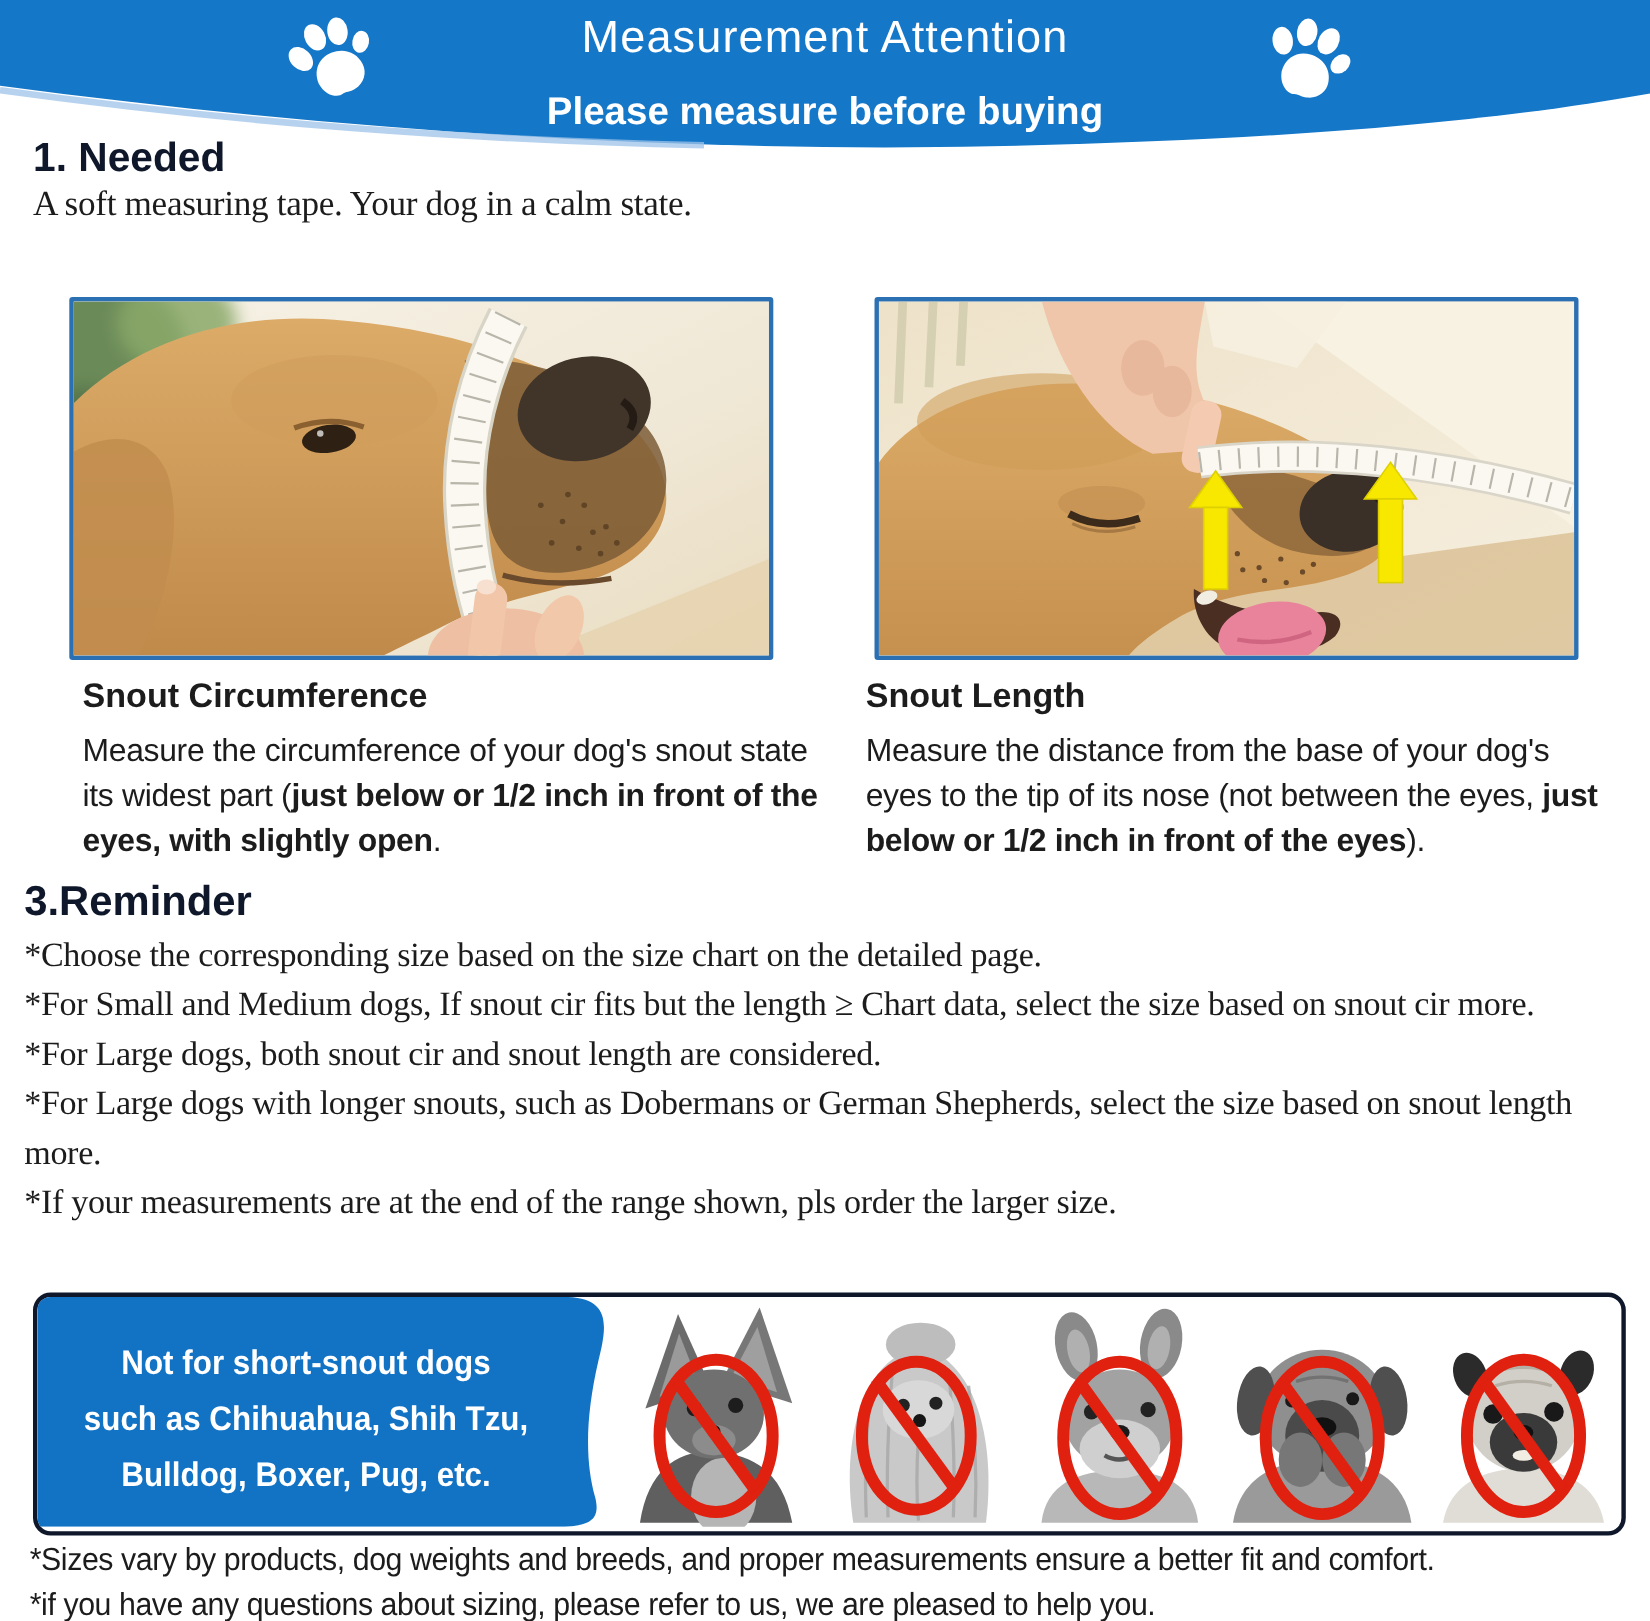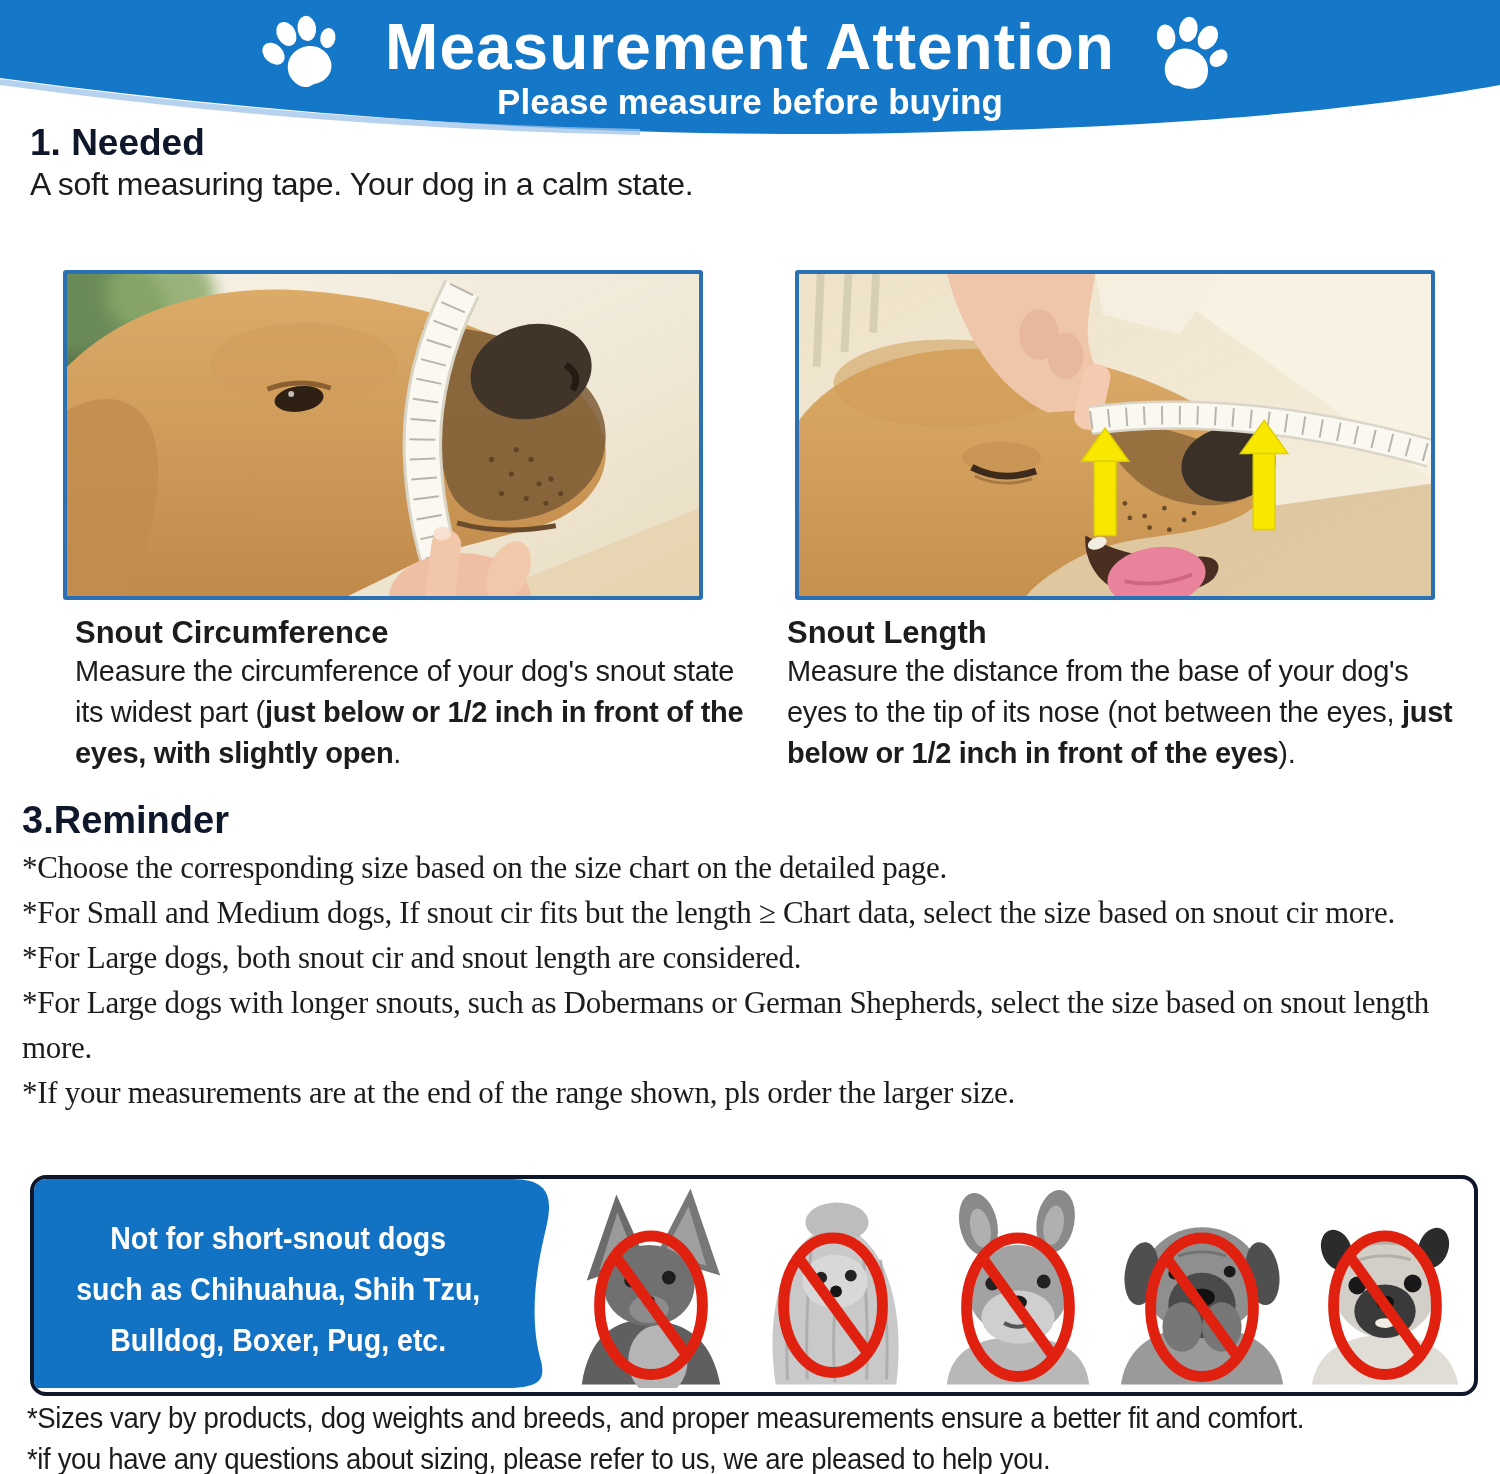--- a/index.html
+++ b/index.html
@@ -2,43 +2,43 @@
 <html><head>
 <meta charset="utf-8">
 <style>
   html,body{margin:0;padding:0;}
   .page{position:relative;width:1500px;height:1474px;background:#ffffff;
         font-family:"Liberation Sans",sans-serif;overflow:hidden;color:#1c1c1c;}
   .abs{position:absolute;}
   
   .banner-svg{position:absolute;left:0;top:0;width:1500px;height:150px;}
   .banner-title{position:absolute;left:0;top:10px;width:1500px;text-align:center;
-    color:#ffffff;font-size:64px;font-weight:bold;letter-spacing:1px;}
+    color:#ffffff;font-size:41px;font-weight:normal;letter-spacing:1px;}
   .banner-sub{position:absolute;left:0;top:82px;width:1500px;text-align:center;
     color:#ffffff;font-size:35px;font-weight:bold;}
   .paw{position:absolute;width:84px;height:84px;}
   .paw-left{left:258px;top:10px;transform:rotate(-22deg);}
   .paw-right{left:1146px;top:10px;transform:rotate(16deg);}
   
   .h-blue{color:#0f172a;font-weight:bold;}
   .h1{left:30px;top:122px;font-size:37px;}
-  .p-needed{left:30px;top:166px;font-size:32px;letter-spacing:-0.3px;}
+  .p-needed{left:30px;top:166px;font-size:32px;letter-spacing:-0.3px;font-family:Liberation Serif, serif;}
   .h2{left:30px;top:210px;font-size:38px;}
   .h3{left:22px;top:799px;font-size:38px;}
   
   .photo{position:absolute;width:632px;height:322px;border:4px solid #2c70b4;
          border-radius:3px;background:#f2ecdf;overflow:hidden;}
   .photo-left{left:63px;top:270px;}
   .photo-right{left:795px;top:270px;}
   .photo svg{display:block;width:100%;height:100%;}
   
   .caption{position:absolute;width:688px;}
   .cap-left{left:75px;top:615px;}
   .cap-right{left:787px;top:615px;}
-  .cap-title{font-size:31px;font-weight:bold;margin:0 0 0 0;}
+  .cap-title{font-size:31px;font-weight:bold;margin:0 0 12px 0;}
   .cap-body{font-size:29px;line-height:41px;margin:0;letter-spacing:-0.3px;}
   
   .reminder{position:absolute;left:22px;top:845px;width:1462px;}
   .reminder p{margin:0;font-size:31px;line-height:45px;letter-spacing:-0.3px;font-family:Liberation Serif, serif;}
   
   .warnbox{position:absolute;left:30px;top:1175px;width:1440px;height:213px;
      border:4px solid #0f172a;border-radius:16px;background:#ffffff;overflow:hidden;}
   .blob{position:absolute;left:0;top:0;width:560px;height:209px;}
   .warn-text{position:absolute;left:28px;top:34px;width:470px;text-align:center;
      color:#ffffff;font-weight:bold;font-size:31px;line-height:51px;

